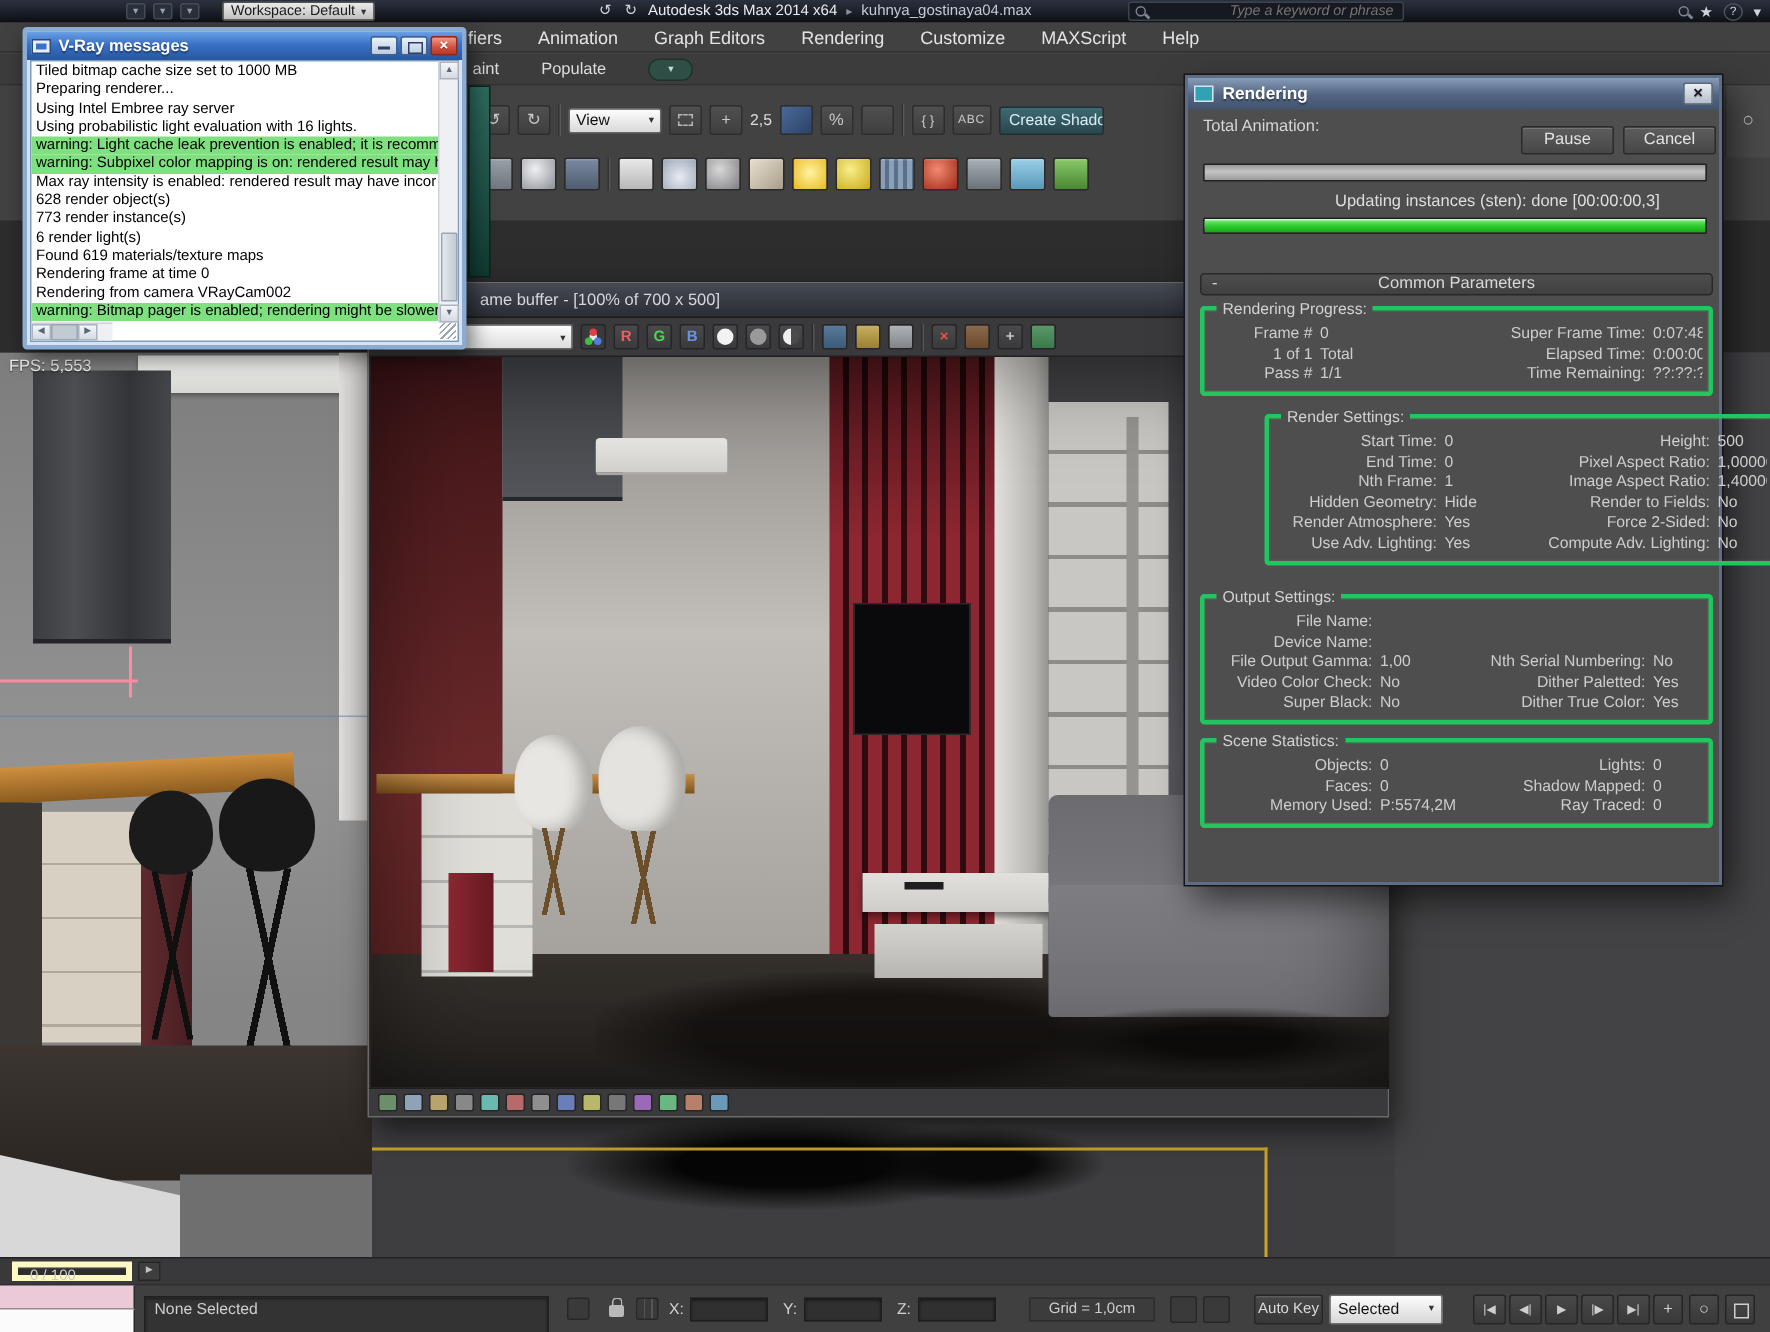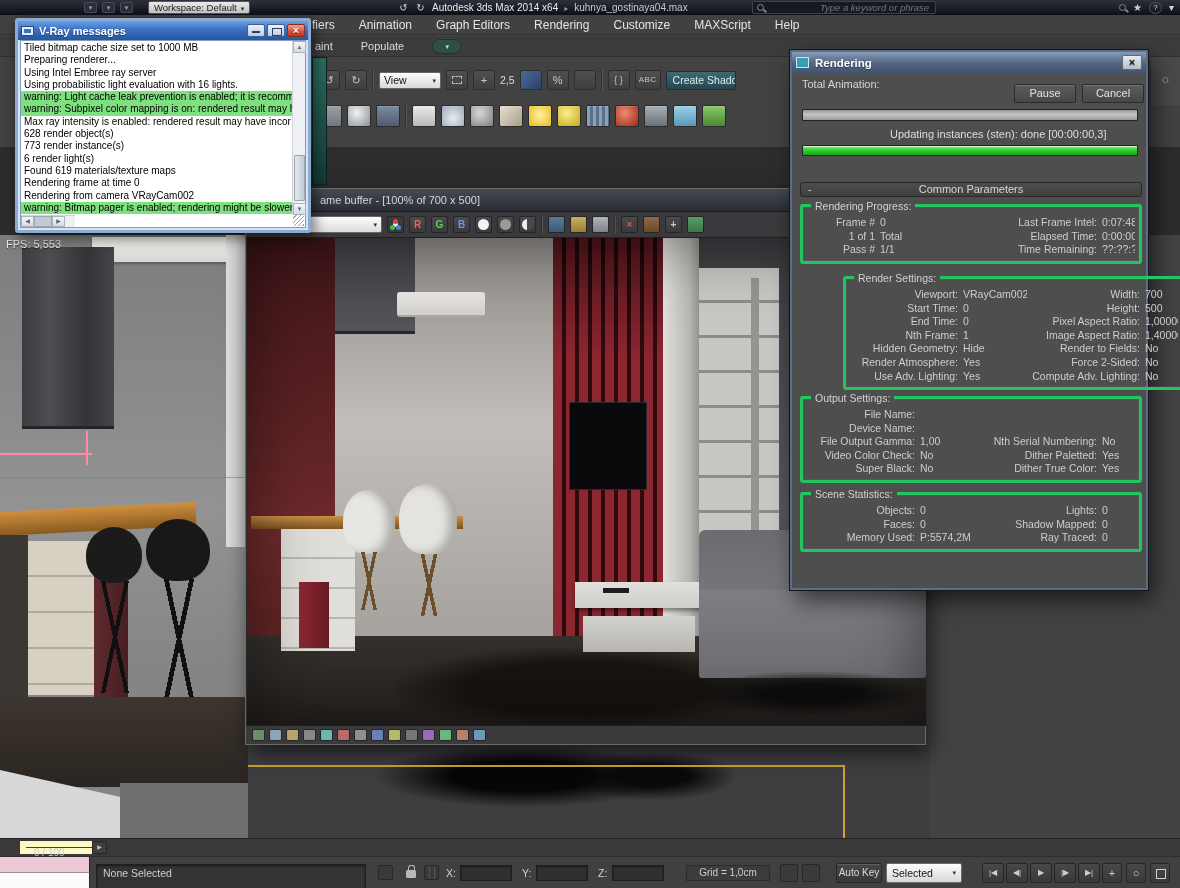--- a/index.html
+++ b/index.html
@@ -48,21 +48,21 @@
   .cmdpanel-sliver{position:absolute;left:1150px;top:57px;width:30px;height:48px;background:#4a4a4a;border-left:1px solid #383838;color:#c4c4c4;font-size:13px;text-align:center;line-height:46px;}
   .dark-band{position:absolute;left:0;top:148px;width:1180px;height:87px;background:#2d2d2e;}
 
   
   .fps{color:#ececec;font-size:11px;text-shadow:0 1px 1px rgba(0,0,0,.6);}
   .x-legs-dark{background:linear-gradient(78deg,transparent 47%,#101010 47%,#101010 53%,transparent 53%),linear-gradient(-78deg,transparent 47%,#101010 47%,#101010 53%,transparent 53%);}
   .x-legs-wood{background:linear-gradient(78deg,transparent 47%,#6b4e2a 47%,#6b4e2a 53%,transparent 53%),linear-gradient(-78deg,transparent 47%,#6b4e2a 47%,#6b4e2a 53%,transparent 53%);}
 
   
   .timeline{position:absolute;left:0;top:838px;width:1180px;height:18px;background:#39393b;border-top:1px solid #222;}
-  .tl-box{position:absolute;left:8px;top:2px;width:80px;height:13px;background:#2e2e2e;border:6px solid #fef9c3;box-shadow:inset 0 1px 0 rgba(255,255,255,.08);color:#cccccc;font-size:10px;line-height:11px;padding-left:8px;margin-left:12px;}
+  .tl-box{position:absolute;left:8px;top:2px;width:80px;height:13px;background:#2e2e2e;border:4px solid #fef9c3;box-shadow:inset 0 1px 0 rgba(255,255,255,.08);color:#cccccc;font-size:10px;line-height:11px;padding-left:8px;}
   .tl-next{position:absolute;left:92px;top:2px;width:15px;height:13px;background:#3e3e3e;border:1px solid #262626;color:#c2c2c2;font-size:6px;line-height:11px;text-align:center;}
 
   
   .statusbar{position:absolute;left:0;top:856px;width:1180px;height:32px;background:#404040;border-top:1px solid #2e2e2e;font-size:10.5px;color:#d0d0d0;}
   .listener-pink{position:absolute;left:0;top:0;width:90px;height:16px;background:#ecc9d6;border-right:1px solid #2a2a2a;border-bottom:1px solid #9a8a90;}
   .listener-white{position:absolute;left:0;top:16px;width:90px;height:16px;background:#fbfbfb;border-right:1px solid #2a2a2a;}
   .sel-field{position:absolute;left:96px;top:7px;width:270px;height:30px;background:#333;border:1px solid #1f1f1f;box-shadow:inset 0 1px 2px rgba(0,0,0,.5),0 1px 0 rgba(255,255,255,.07);color:#cfcfcf;line-height:16px;padding-left:6px;}
   .sb-ico{position:absolute;top:8px;width:15px;height:15px;background:#3a3a3a;border:1px solid #272727;border-radius:2px;}
   .lockicon{position:absolute;left:406px;top:13px;width:10px;height:8px;background:#b9b9b9;border-radius:1.5px;}
   .lockicon::before{content:"";position:absolute;top:-5px;left:1.5px;width:5px;height:5px;border:1.5px solid #b9b9b9;border-bottom:none;border-radius:3px 3px 0 0;}
@@ -436,47 +436,41 @@
       <span class="minus">-</span>
       <span>Common Parameters</span>
     </div>
 
     <div class="group pg" style="top:152px;">
       <span class="group-title">Rendering Progress:</span>
       <div class="g-rows">
         <div class="g-row">
             <span class="lbl">Frame #</span>
             <span class="val">0</span>
-            <span class="lbl">Last Frame Intel:</span>
+            <span class="lbl">Super Frame Time:</span>
             <span class="val">0:07:48</span>
           </div>
           <div class="g-row">
             <span class="lbl">1 of 1</span>
             <span class="val">Total</span>
             <span class="lbl">Elapsed Time:</span>
             <span class="val">0:00:00</span>
           </div>
           <div class="g-row">
             <span class="lbl">Pass #</span>
             <span class="val">1/1</span>
             <span class="lbl">Time Remaining:</span>
             <span class="val">??:??:??</span>
           </div>
       </div>
     </div>
 
     <div class="group" style="top:224px;margin-left:43px;">
       <span class="group-title">Render Settings:</span>
       <div class="g-rows">
-        <div class="g-row">
-            <span class="lbl">Viewport:</span>
-            <span class="val">VRayCam002</span>
-            <span class="lbl">Width:</span>
-            <span class="val">700</span>
-          </div>
           <div class="g-row">
             <span class="lbl">Start Time:</span>
             <span class="val">0</span>
             <span class="lbl">Height:</span>
             <span class="val">500</span>
           </div>
           <div class="g-row">
             <span class="lbl">End Time:</span>
             <span class="val">0</span>
             <span class="lbl">Pixel Aspect Ratio:</span>

